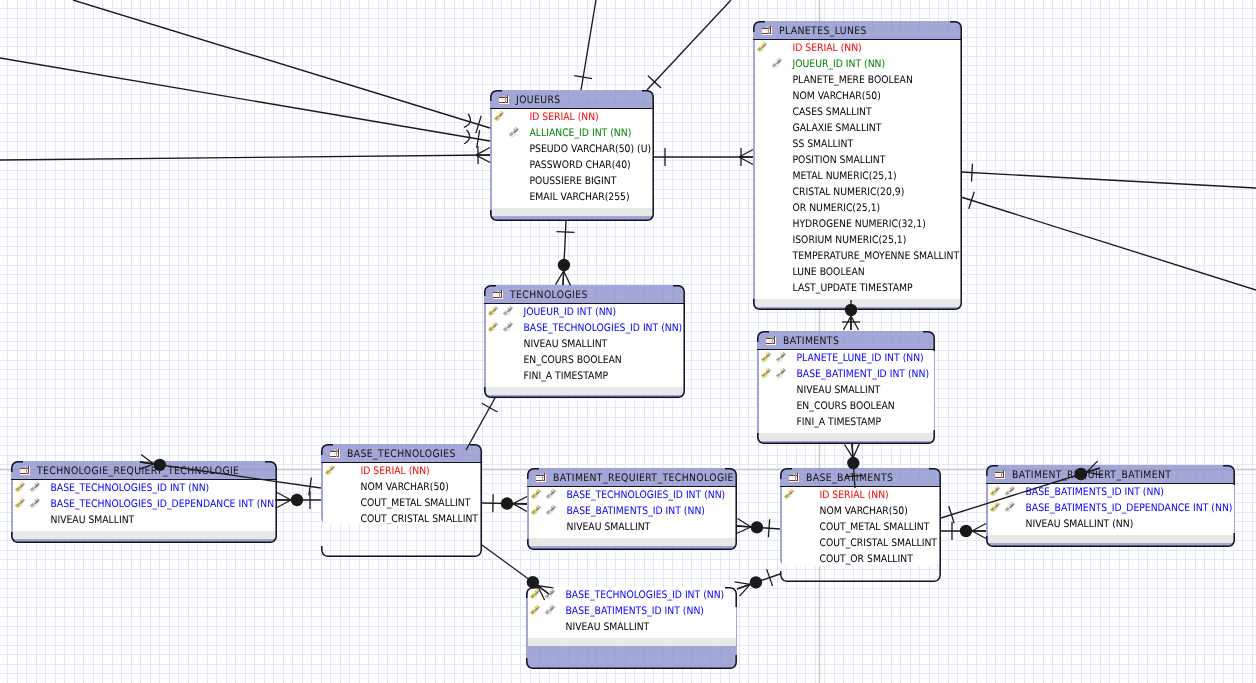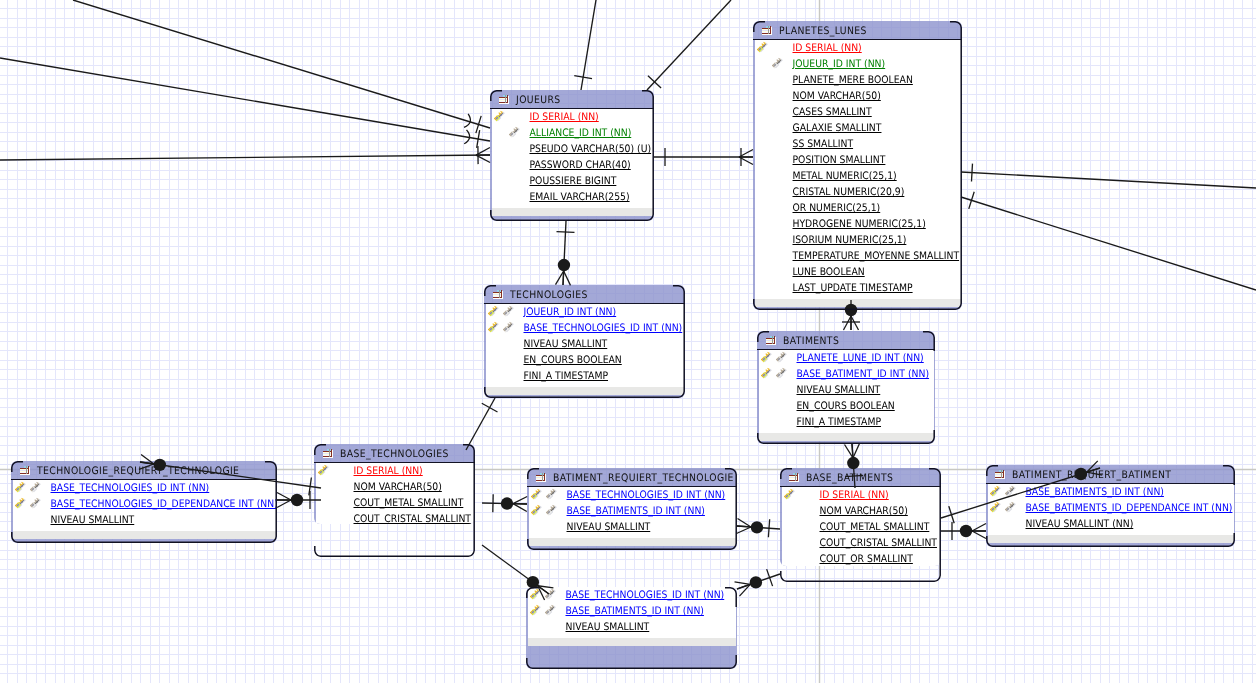--- a/index.html
+++ b/index.html
@@ -19,21 +19,21 @@
        border-radius:6px;overflow:hidden;}
   .tbl-hd{position:relative;height:19px;box-sizing:border-box;
           border-bottom:1.5px solid #121224;}
   .tbl-hd .ico{position:absolute;left:8px;top:5px;width:12px;height:9px;}
   .tbl-hd .ico svg,.row .k svg{display:block;}
   .tbl-hd .ttl{position:absolute;left:26px;top:4px;font-size:10.3px;color:#111;
                white-space:nowrap;letter-spacing:0.4px;}
   .tbl-body{position:relative;background:#fff;box-sizing:border-box;
             margin:0 1.5px;padding-bottom:3px;}
   .row{position:relative;height:16px;}
-  .row .lbl{position:absolute;left:38px;top:2px;font-size:10.3px;white-space:nowrap;text-decoration:underline;}
+  .row .lbl{position:absolute;left:38px;top:2px;font-size:10.3px;white-space:nowrap;}
   .row .k{position:absolute;top:1px;width:12px;height:12px;}
   .row .k.pk{left:1px;}
   .row .k.fk{left:16px;}
   .k-pk{color:#ff0000;}
   .k-fk{color:#008000;}
   .k-pkfk{color:#0000ff;}
   .k-plain{color:#000000;}
   .tbl-foot{height:8px;background:#e8e8e6;margin:0 1.5px;}
   .tbl-outline{position:absolute;left:0;top:0;right:0;bottom:0;
     border-radius:6px;pointer-events:none;z-index:5;}
@@ -229,21 +229,21 @@
             <div class="row">
               <span class="lbl k-plain">METAL NUMERIC(25,1)</span>
             </div>
             <div class="row">
               <span class="lbl k-plain">CRISTAL NUMERIC(20,9)</span>
             </div>
             <div class="row">
               <span class="lbl k-plain">OR NUMERIC(25,1)</span>
             </div>
             <div class="row">
-              <span class="lbl k-plain">HYDROGENE NUMERIC(25,1)</span>
+              <span class="lbl k-plain">HYDROGENE NUMERIC(32,1)</span>
             </div>
             <div class="row">
               <span class="lbl k-plain">ISORIUM NUMERIC(25,1)</span>
             </div>
             <div class="row">
               <span class="lbl k-plain">TEMPERATURE_MOYENNE SMALLINT</span>
             </div>
             <div class="row">
               <span class="lbl k-plain">LUNE BOOLEAN</span>
             </div>
@@ -614,21 +614,21 @@
               </span>
               <span class="lbl k-pkfk">BASE_TECHNOLOGIES_ID_DEPENDANCE INT (NN)</span>
             </div>
             <div class="row">
               <span class="lbl k-plain">NIVEAU SMALLINT</span>
             </div>
           </div>
           <div class="tbl-foot"></div>
         </div>
       </div>
-      <div class="tbl" style="left: 314px; top: 444px; width: 161px; height: 80px;">
+      <div class="tbl" style="left: 321px; top: 444px; width: 161px; height: 80px;">
         <svg class="tbl-outline" width="161" height="113" viewBox="0 0 161 113">
           <path d="M0.8 11 V6.8 A6 6 0 0 1 6.8 0.8 H12" fill="none" stroke="#111122" stroke-width="1.5"></path>
           <path d="M149 0.8 H154.2 A6 6 0 0 1 160.2 6.8 V106.2 A6 6 0 0 1 154.2 112.2 H6.8 A6 6 0 0 1 0.8 106.2 V102" fill="none" stroke="#111122" stroke-width="1.5"></path>
         </svg>
         <div class="tbl-clip">
           <div class="tbl-hd">
             <span class="ico">
               <svg viewBox="0 0 12 9" width="12" height="9" shape-rendering="crispEdges">
                 <rect x="5" y="0" width="5" height="2" fill="#8fd0ea"></rect>
                 <rect x="1" y="3" width="9" height="4" fill="#f6f7ff"></rect>

